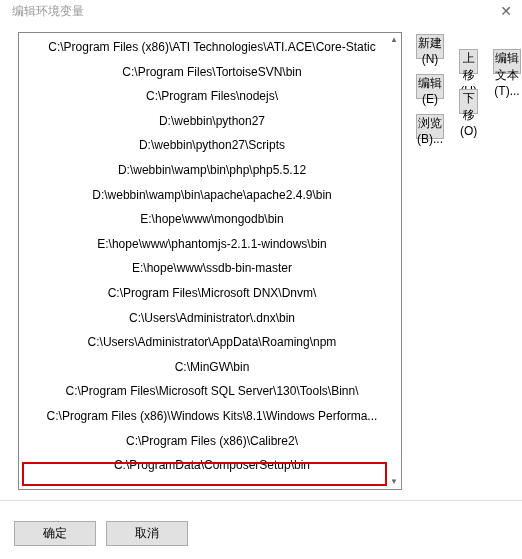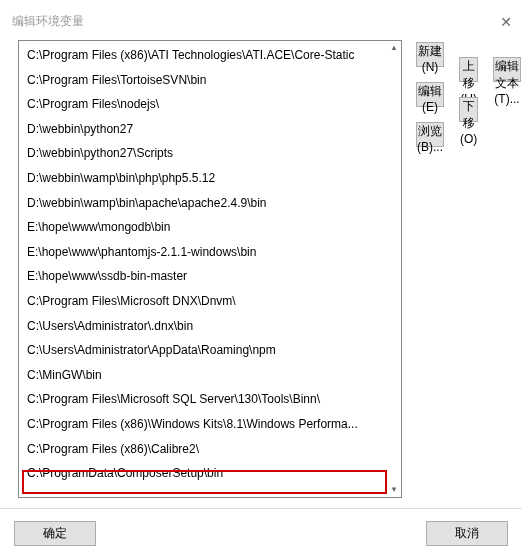--- a/index.html
+++ b/index.html
@@ -14,21 +14,21 @@
     .window {
       width: 522px;
       height: 559px;
       background: #fff;
       display: flex;
       flex-direction: column;
     }
     .titlebar {
       height: 30px;
       display: flex;
-      align-items: flex-end;
+      align-items: center;
       justify-content: space-between;
       padding: 0 10px 0 12px;
       background: #fff;
     }
     .titlebar-title {
       color: #999;
       font-size: 12px;
     }
     .titlebar-close {
       color: #666;
@@ -57,20 +57,21 @@
     }
     .list-item {
       padding: 3px 4px 3px 4px;
       font-size: 12px;
       color: #000;
       white-space: nowrap;
       overflow: hidden;
       text-overflow: ellipsis;
       line-height: 1.55;
       cursor: default;
+      text-align: center;
     }
     .highlight-box {
       position: absolute;
       border: 2px solid #d00000;
       pointer-events: none;
       left: 3px;
       right: 14px;
       height: 24px;
       bottom: 3px;
     }
@@ -110,23 +111,23 @@
       height: 25px;
       border: 1px solid #adadad;
       background: #e1e1e1;
       font-size: 12px;
       cursor: pointer;
       font-family: inherit;
       color: #000;
     }
     .footer {
       border-top: 1px solid #ddd;
-      padding: 12px 14px 13px;
+      padding: 20px 14px 13px;
       display: flex;
-      justify-content: space-between;
+      justify-content: flex-start;
       gap: 10px;
     }
     .footer .btn {
       width: 82px;
       height: 25px;
     }
   </style>
 </head>
 <body>
 

